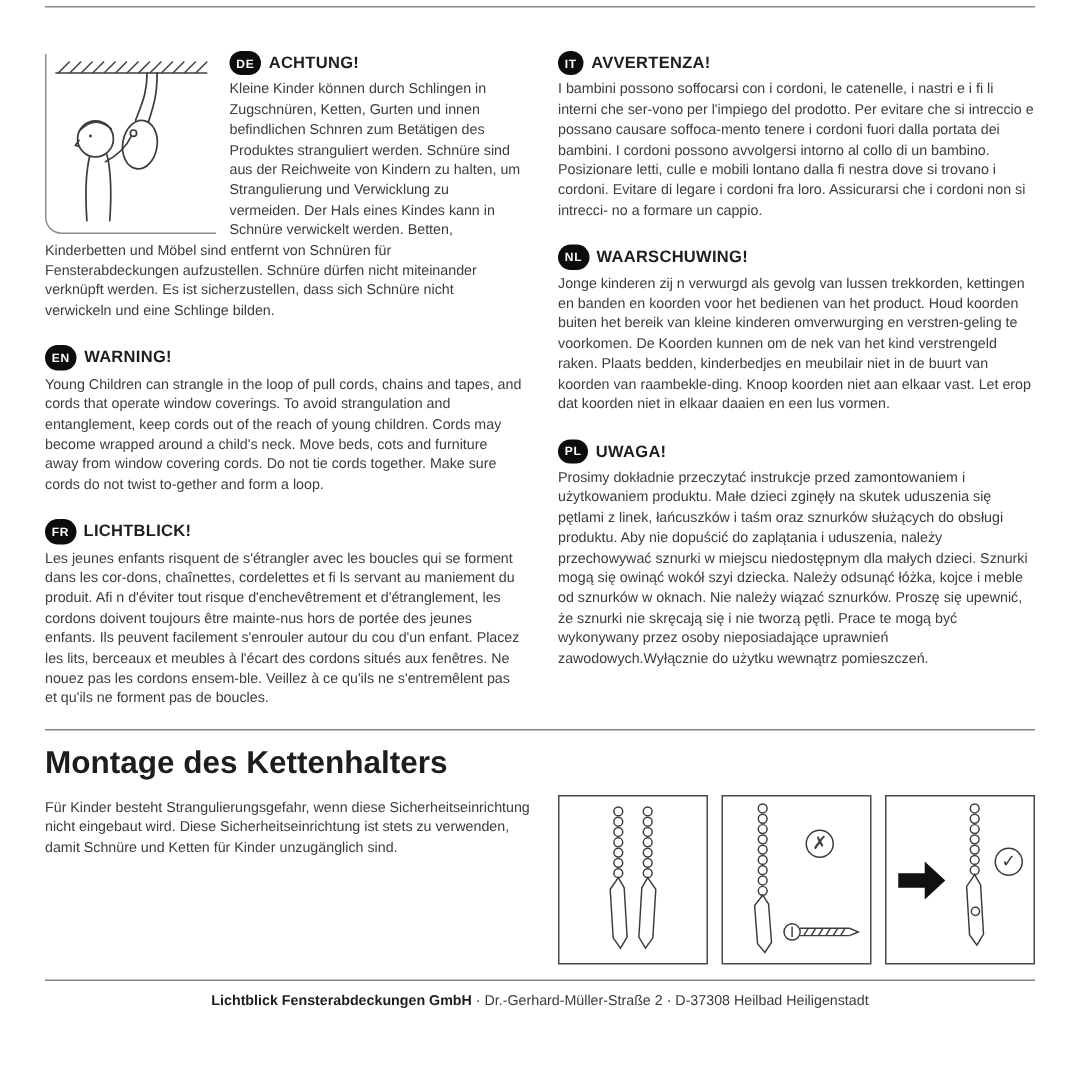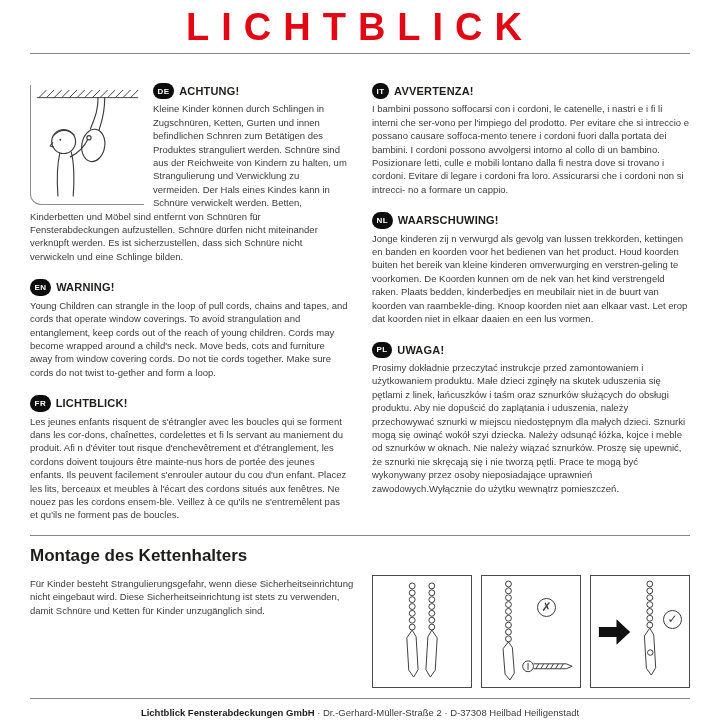--- a/index.html
+++ b/index.html
@@ -23,21 +23,21 @@
   .badge { display:inline-block; background:#0d0d0d; color:#fff; font-size:8px; font-weight:bold;
            padding:1.5px 4.5px; border-radius:9px; letter-spacing:0.5px; margin-right:5px;
            vertical-align:1px; }
 
   .figure { float:left; width:114px; height:120px; margin:2px 9px 4px 0;
             border-left:1px solid #8d8d8d; border-bottom:1px solid #8d8d8d;
             border-bottom-left-radius:11px; padding:2px 2px 4px 4px; }
   .figure svg { width:100%; height:100%; }
 
   .montage { padding:10px 30px 0; }
-  .montage-title { font-size:17px; font-weight:bold; color:#1d1d1b; margin-bottom:9px; }
+  .montage-title { font-size:21px; font-weight:bold; color:#1d1d1b; margin-bottom:9px; }
   .montage-row { display:flex; align-items:flex-start; }
   .montage-text { width:334px; font-size:9.5px; line-height:13.4px; padding-top:2px; }
   .diagrams { margin-left:auto; display:flex; gap:9px; }
   .diagram { width:100px; height:113px; border:1px solid #4a4a4a; position:relative; background:#fff; }
   .diagram svg { width:100%; height:100%; display:block; }
   .mark { position:absolute; width:19px; height:19px; border:1.4px solid #3c3c3b; border-radius:50%;
           font-size:12px; font-weight:bold; color:#3c3c3b; text-align:center; line-height:16.5px;
           background:#fff; }
   .mark--x2 { left:55px; top:22px; }
   .mark--v3 { left:72px; top:34px; }
@@ -46,21 +46,20 @@
   .footer b { color:#1d1d1b; }
 
   svg .ln { stroke:#3c3c3b; stroke-width:1.2; fill:none; stroke-linecap:round; }
   svg .ln-thin { stroke:#3c3c3b; stroke-width:1; fill:none; }
 </style>
 </head>
 <body>
 
 <div class="page">
 
-  <div class="logo">LICHTBLICK</div>
   <hr class="rule rule--top">
 
   <div class="cols">
 
     <div class="col">
 
       <div class="sec">
         <div class="figure">
           <svg viewBox="0 0 112 118">
             <g class="ln-thin">

